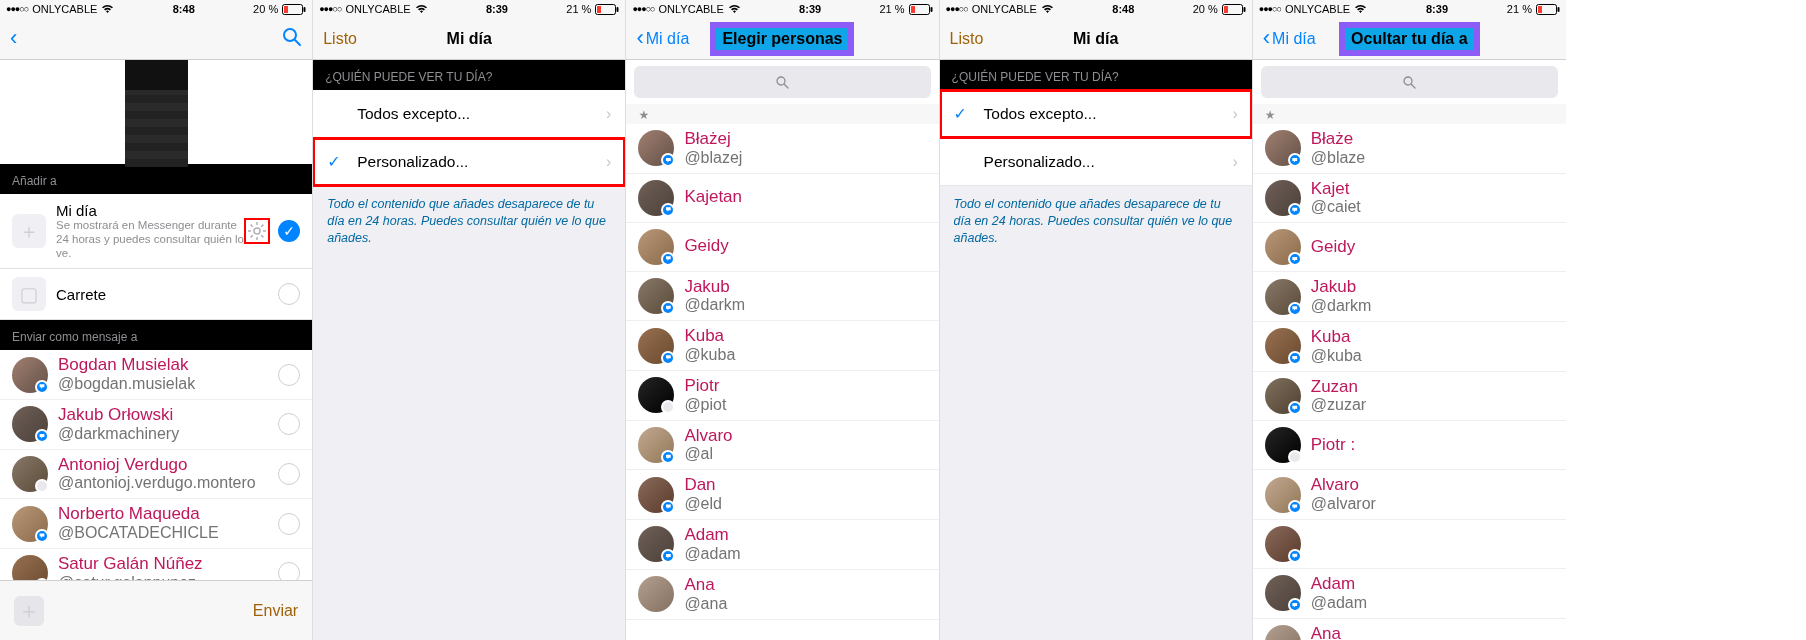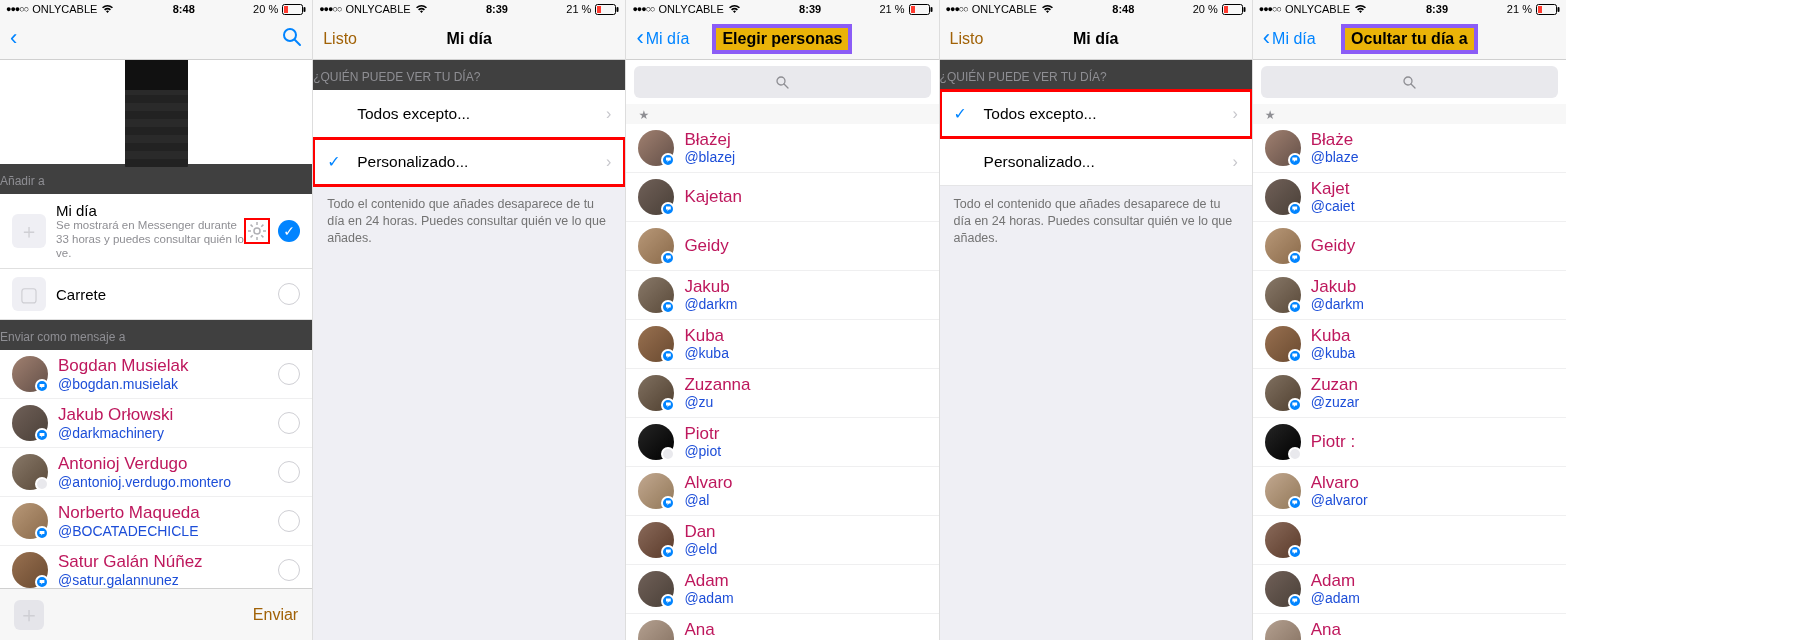--- a/index.html
+++ b/index.html
@@ -13,35 +13,35 @@
   .status-left, .status-right { display: flex; align-items: center; gap: 4px; }
   .dots { letter-spacing: -1px; font-size: 9px; }
   .wifi-icon svg, .batt-icon svg { display: block; }
   .status-time { font-weight: 700; font-size: 11px; }
 
   
   .nav-bar { height: 42px; background: #f7f7f7; display: flex; align-items: center; justify-content: space-between; padding: 0 10px; border-bottom: 1px solid #d0d0d0; position: relative; }
   .nav-left, .nav-right { flex: 0 0 auto; min-width: 60px; display: flex; align-items: center; }
   .nav-right { justify-content: flex-end; }
   .nav-title { position: absolute; left: 0; right: 0; text-align: center; font-size: 16px; font-weight: 600; color: #000; pointer-events: none; }
-  .nav-title.highlight { display:inline-block; position:static; border:4px solid #8b5cf6; padding:2px 6px; pointer-events:none; background:#eab308;}
+  .nav-title.highlight { display:inline-block; position:static; border:6px solid #8b5cf6; padding:2px 6px; pointer-events:none; background:#0ea5e9;}
   .nav-title-wrap { position:absolute; left:0; right:0; text-align:center; pointer-events:none;}
   .nav-back { color: #0184ff; font-size: 16px; display: flex; align-items: center; gap: 2px; cursor: pointer; }
   .nav-back .chev { font-size: 22px; line-height: 1; margin-top:-2px;}
   .nav-link { color: #a16207; font-size: 16px; cursor: pointer; }
   .search-icon { color: #0184ff; cursor: pointer; }
 
   .content { flex: 1; overflow-y: hidden; background: #efeff4; }
   .content.white { background: #fff; }
 
   
   .preview-area { height: 104px; display: flex; align-items: center; justify-content: center; background:#fff;}
   .preview-img { width: 63px; height: 110px; background: #111; border-radius: 2px; position: relative; overflow:hidden;}
   .keyboard-tex { position:absolute; inset:30% 0 0 0; background: repeating-linear-gradient(0deg,#222 0 8px,#2a2a2a 8px 16px), repeating-linear-gradient(90deg,#222 0 10px,#2a2a2a 10px 20px);}
-  .section-header { font-size: 12px; color: #8e8e93; padding: 10px 0 6px; background: #404040; }
+  .section-header { font-size: 12px; color: #8e8e93; padding: 10px 12px 6px; background: #000000; }
   .cell { background: #fff; display: flex; align-items: center; padding: 8px 12px; border-bottom: 1px solid #e0e0e0; position: relative; min-height: 50px; }
   .cell-icon { width: 34px; height: 34px; border-radius: 6px; background: #efeff4; display:flex;align-items:center;justify-content:center;color:#cfcfd4;flex-shrink:0;margin-right:10px;font-size:20px;}
   .cell-body { flex: 1; min-width: 0; }
   .cell-title { font-size: 15px; color: #000; }
   .cell-sub { font-size: 11.5px; color: #8e8e93; line-height: 1.2; }
   .cell-right { display: flex; align-items: center; gap: 8px; }
   .gear { width:26px;height:26px;display:flex;align-items:center;justify-content:center;color:#b0b0b5;}
   .gear.highlight { border:2px solid #f00; padding:2px;}
   .check-circle { width:22px;height:22px;border-radius:50%;background:#0184ff;display:flex;align-items:center;justify-content:center;color:#fff;font-size:14px;}
   .radio-empty { width:22px;height:22px;border-radius:50%;border:1.5px solid #cfcfd4;}
@@ -54,33 +54,33 @@
   .avatar.c6{background:linear-gradient(135deg,#807060,#504030);}
   .avatar.c7{background:linear-gradient(135deg,#252525,#000);}
   .avatar.c8{background:linear-gradient(135deg,#c2a890,#927858);}
   .avatar.c9{background:linear-gradient(135deg,#8a6a5a,#5a3a2a);}
   .avatar.c10{background:linear-gradient(135deg,#b4a090,#847060);}
   .badge-msgr { position:absolute;bottom:-1px;right:-1px;width:14px;height:14px;border-radius:50%;background:#0184ff;border:2px solid #fff;}
   .badge-msgr::after{content:"";position:absolute;inset:2px;background:#fff;clip-path:polygon(10% 10%,90% 10%,90% 60%,60% 60%,30% 90%,40% 60%,10% 60%);}
   .badge-fb { position:absolute;bottom:-1px;right:-1px;width:14px;height:14px;border-radius:50%;background:#e9e9ed;border:2px solid #fff;}
   .contact-body { flex:1; min-width:0;}
   .contact-name { font-size:17px;color:#be185d;line-height:1.1;}
-  .contact-handle { font-size:14px;color:#1d4ed8;}
-  .bottom-bar { height:52px;background:rgba(247,247,247,0.95);border-top:1px solid #d0d0d0;display:flex;align-items:center;justify-content:space-between;padding:0 14px;}
+  .contact-handle { font-size:16px;color:#737373;}
+  .bottom-bar { height:60px;background:rgba(247,247,247,0.95);border-top:1px solid #d0d0d0;display:flex;align-items:center;justify-content:space-between;padding:0 14px;}
   .plus-sq { width:30px;height:30px;border-radius:6px;background:#e5e5ea;display:flex;align-items:center;justify-content:center;color:#cfcfd4;font-size:22px;}
 
   
   .settings-content { background:#efeff4; flex:1;}
   .setting-row { background:#fff;display:flex;align-items:center;padding:14px 14px;border-bottom:1px solid #e5e5e7;position:relative;}
   .setting-row .check { width:24px;color:#0184ff;font-size:16px;visibility:hidden;}
   .setting-row.checked .check { visibility:visible;}
   .setting-row .label { flex:1;font-size:15.5px;color:#000;padding-left:6px;}
   .setting-row .disclosure { color:#c7c7cc;font-size:16px;}
   .setting-row.highlight { outline:3px solid #f00; outline-offset:-2px; z-index:2;}
-  .settings-note { font-size:12.5px;color:#737373;padding:10px 14px;line-height:1.35;}
+  .settings-note { font-size:12.5px;color:#0369a1;padding:10px 14px;line-height:1.35;font-style:italic;}
 
   
   .search-bar { height:32px;margin:6px 8px;background:#e9e9ed;border-radius:6px;display:flex;align-items:center;justify-content:center;color:#8e8e93;font-size:14px;}
   .star-section { font-size:12px;color:#8e8e93;padding:4px 12px 2px;background:#f7f7f7;}
 </style>
 </head>
 <body>
 
 <div class="container" id="root">
     <div class="screen">
@@ -123,21 +123,21 @@
     <div class="preview-area">
           <div class="preview-img">
             <div class="keyboard-tex"></div>
           </div>
         </div>
     <div class="section-header">Añadir a</div>
         <div class="cell">
       <div class="cell-icon">＋</div>
       <div class="cell-body">
         <div class="cell-title">Mi día</div>
-        <div class="cell-sub">Se mostrará en Messenger durante 33 horas y puedes consultar quién lo ve.</div>
+        <div class="cell-sub">Se mostrará en Messenger durante 24 horas y puedes consultar quién lo ve.</div>
       </div>
       <div class="cell-right">
         <span class="gear highlight">
               <svg width="18" height="18" viewBox="0 0 18 18">
                 <circle cx="9" cy="9" r="3" fill="none" stroke="#b0b0b5" stroke-width="1.5"></circle>
                 <g stroke="#b0b0b5" stroke-width="1.5">
                   <line x1="9" y1="0" x2="9" y2="3"></line>
                   <line x1="9" y1="15" x2="9" y2="18"></line>
                   <line x1="0" y1="9" x2="3" y2="9"></line>
                   <line x1="15" y1="9" x2="18" y2="9"></line>
@@ -349,29 +349,20 @@
         <div class="contact-row">
       <div class="avatar c5">
             <span class="badge-msgr"></span>
           </div>
       <div class="contact-body">
         <div class="contact-name">Kuba</div>
         <div class="contact-handle">@kuba</div>
       </div>
     </div>
         <div class="contact-row">
-      <div class="avatar c6">
-            <span class="badge-msgr"></span>
-          </div>
-      <div class="contact-body">
-        <div class="contact-name">Zuzanna</div>
-        <div class="contact-handle">@zu</div>
-      </div>
-    </div>
-        <div class="contact-row">
       <div class="avatar c7">
             <span class="badge-fb"></span>
           </div>
       <div class="contact-body">
         <div class="contact-name">Piotr</div>
         <div class="contact-handle">@piot</div>
       </div>
     </div>
         <div class="contact-row">
       <div class="avatar c8">

